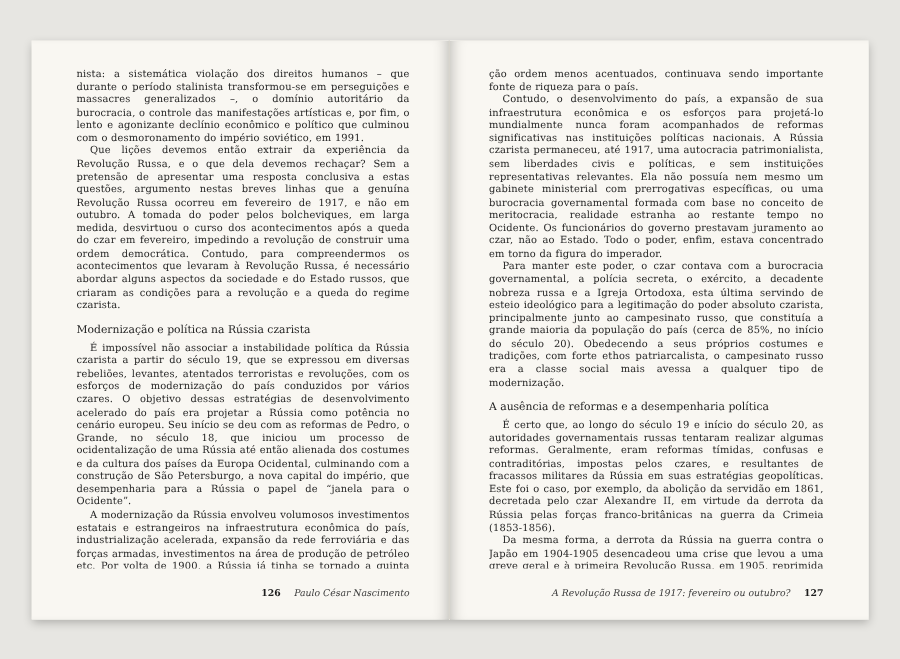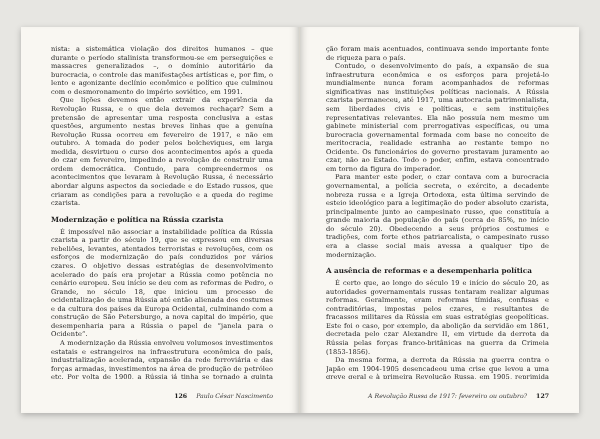--- a/index.html
+++ b/index.html
@@ -59,21 +59,21 @@
     text-indent: 9px;
     letter-spacing: 0.1px;
     word-spacing: 0.2px;
   }
   .para.noindent {
     text-indent: 0;
   }
   .section-heading {
     margin: 7px 0 4px 0;
     font-size: 7.2px;
-    font-weight: bold;
+    font-weight: normal;
     color: #1d1d1d;
     text-align: left;
   }
   .page-footer {
     position: absolute;
     bottom: 14px;
     right: 26px;
     display: flex;
     align-items: baseline;
     gap: 9px;
@@ -106,21 +106,21 @@
         <p class="para">A modernização da Rússia envolveu volumosos investimentos estatais e estrangeiros na infraestrutura econômica do país, industrialização acelerada, expansão da rede ferroviária e das forças armadas, investimentos na área de produção de petróleo etc. Por volta de 1900, a Rússia já tinha se tornado a quinta potência industrial do mundo e a primeira em produção de petróleo. Mesmo a agricultura, onde os métodos arcaicos de produ-</p>
       </div>
     <div class="page-footer">
       <span class="page-number">126</span>
       <span class="footer-title">Paulo César Nascimento</span>
     </div>
   </div>
 
   <div class="page page-right">
     <div class="page-inner" id="page-body-right">
-        <p class="para noindent">ção foram mais acentuados, continuava sendo importante fonte de riqueza para o país.</p>
+        <p class="para noindent">ção ordem menos acentuados, continuava sendo importante fonte de riqueza para o país.</p>
         <p class="para">Contudo, o desenvolvimento do país, a expansão de sua infraestrutura econômica e os esforços para projetá-lo mundialmente nunca foram acompanhados de reformas significativas nas instituições políticas nacionais. A Rússia czarista permaneceu, até 1917, uma autocracia patrimonialista, sem liberdades civis e políticas, e sem instituições representativas relevantes. Ela não possuía nem mesmo um gabinete ministerial com prerrogativas específicas, ou uma burocracia governamental formada com base no conceito de meritocracia, realidade estranha ao restante tempo no Ocidente. Os funcionários do governo prestavam juramento ao czar, não ao Estado. Todo o poder, enfim, estava concentrado em torno da figura do imperador.</p>
         <p class="para">Para manter este poder, o czar contava com a burocracia governamental, a polícia secreta, o exército, a decadente nobreza russa e a Igreja Ortodoxa, esta última servindo de esteio ideológico para a legitimação do poder absoluto czarista, principalmente junto ao campesinato russo, que constituía a grande maioria da população do país (cerca de 85%, no início do século 20). Obedecendo a seus próprios costumes e tradições, com forte ethos patriarcalista, o campesinato russo era a classe social mais avessa a qualquer tipo de modernização.</p>
         <h2 class="section-heading">A ausência de reformas e a desempenharia política</h2>
         <p class="para">É certo que, ao longo do século 19 e início do século 20, as autoridades governamentais russas tentaram realizar algumas reformas. Geralmente, eram reformas tímidas, confusas e contraditórias, impostas pelos czares, e resultantes de fracassos militares da Rússia em suas estratégias geopolíticas. Este foi o caso, por exemplo, da abolição da servidão em 1861, decretada pelo czar Alexandre II, em virtude da derrota da Rússia pelas forças franco-britânicas na guerra da Crimeia (1853-1856).</p>
         <p class="para">Da mesma forma, a derrota da Rússia na guerra contra o Japão em 1904-1905 desencadeou uma crise que levou a uma greve geral e à primeira Revolução Russa, em 1905, reprimida com alguma dificuldade pelo exército e a polícia.</p>
       </div>
     <div class="page-footer">
       <span class="footer-title">A Revolução Russa de 1917: fevereiro ou outubro?</span>
       <span class="page-number">127</span>
     </div>

